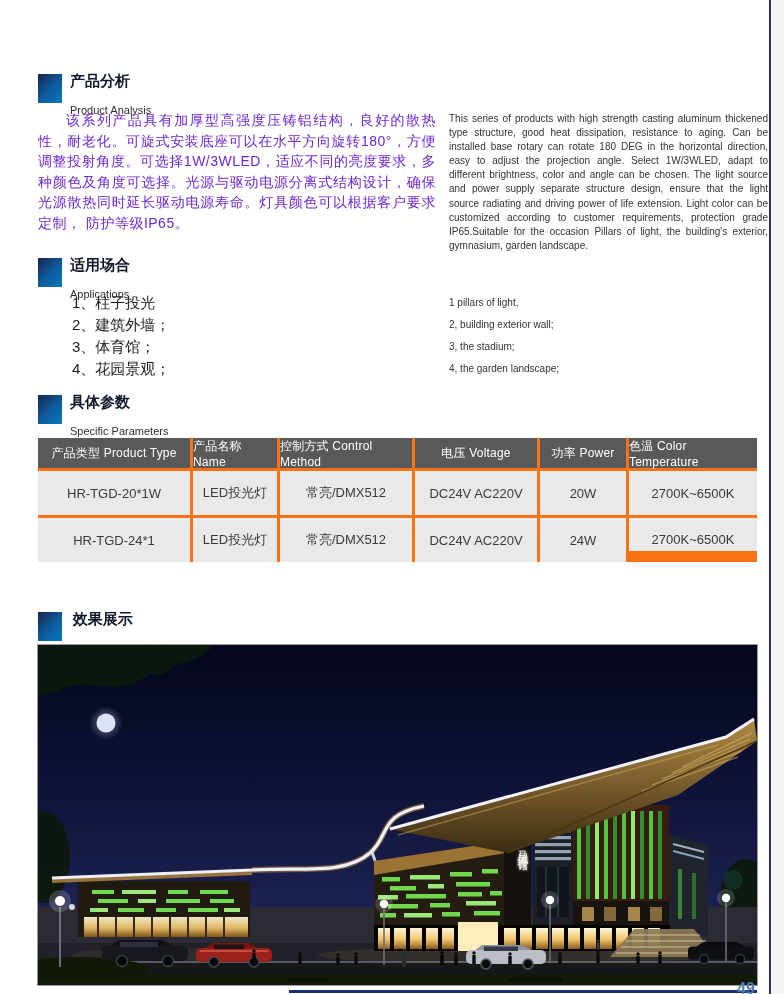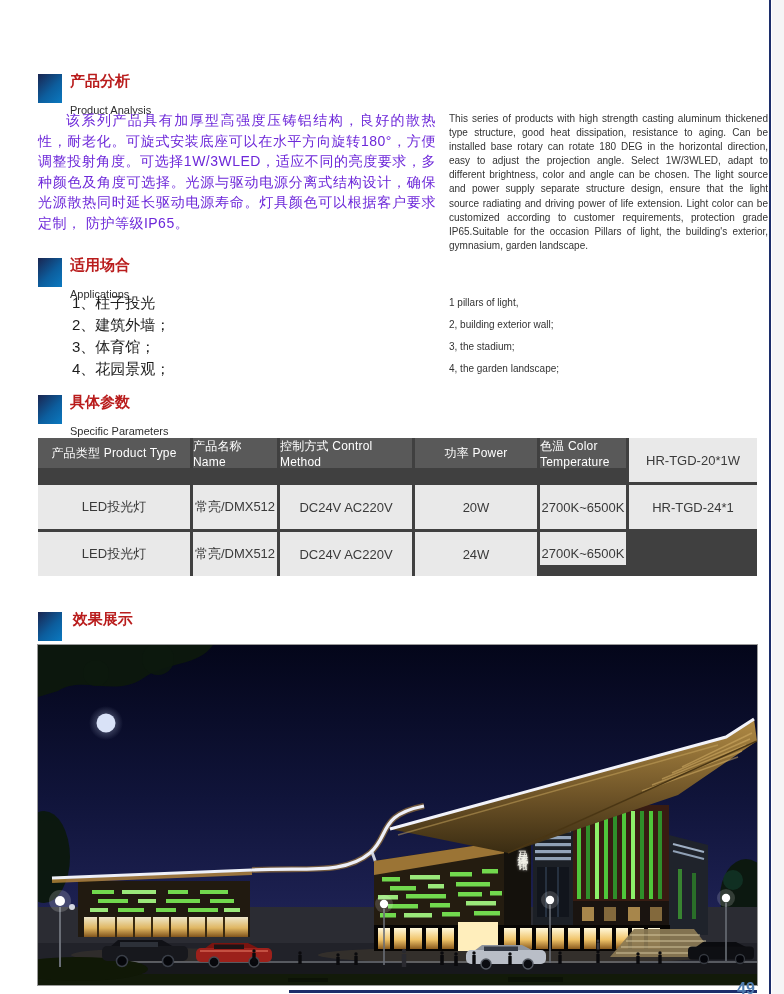--- a/index.html
+++ b/index.html
@@ -10,21 +10,21 @@
     color:#222;
   }
 
   
   .sec{position:absolute;display:flex;align-items:flex-start;}
   .sec .sq{
     width:24px;height:29px;margin-top:1px;
     background:linear-gradient(135deg,#1a2550 0%,#0c5e9e 55%,#0b79c0 100%);
   }
   .sec .st{margin-left:8px;}
-  .sec .zh{font-size:15px;font-weight:700;color:#b91c1c;line-height:16px;}
+  .sec .zh{font-size:15px;font-weight:700;color:#0f172a;line-height:16px;}
   .sec .en{font-size:11px;color:#2e2e2e;line-height:14px;margin-top:14px;}
 
   
   .zh-body{
     position:absolute;left:38px;top:110px;width:398px;
     font-size:14px;line-height:20.5px;color:#6d28d9;
     text-align:justify;text-indent:2em;letter-spacing:.5px;
   }
   .en-body{
     position:absolute;left:449px;top:112px;width:319px;
@@ -33,21 +33,21 @@
 
   .zh-list{position:absolute;left:44px;top:292px;font-size:15px;color:#1d1d1d;margin-left:28px;}
   .zh-list div{height:22px;line-height:22px;}
   .en-list{position:absolute;left:449px;top:292px;font-size:10px;color:#333;}
   .en-list div{height:22px;line-height:22px;}
 
   
   .ptable{
     position:absolute;left:38px;top:438px;width:719px;
     display:grid;grid-template-columns:152px 84px 132px 122px 86px 128px;
-    gap:3px;background:#404040;
+    gap:3px;background:#f97316;
   }
   .ptable .h{
     background:#595959;color:#fff;font-size:12px;
     display:flex;align-items:center;justify-content:center;height:30px;
     letter-spacing:.2px;
   }
   .ptable .c{
     background:#e9e9e9;color:#3a3a3a;font-size:13px;
     display:flex;align-items:center;justify-content:center;height:44px;
   }
@@ -112,20 +112,21 @@
   <div class="st">
     <div class="zh">具体参数</div>
     <div class="en">Specific Parameters</div>
   </div>
 </div>
 
 <div class="ptable">
   <div class="h">产品类型 Product Type</div>
   <div class="h">产品名称 Name</div>
   <div class="h">控制方式 Control Method</div>
+  <div class="h">电压 Voltage</div>
   <div class="h">功率 Power</div>
   <div class="h">色温 Color Temperature</div>
 
   <div class="c">HR-TGD-20*1W</div>
   <div class="c">LED投光灯</div>
   <div class="c">常亮/DMX512</div>
   <div class="c">DC24V AC220V</div>
   <div class="c">20W</div>
   <div class="c">2700K~6500K</div>
 

